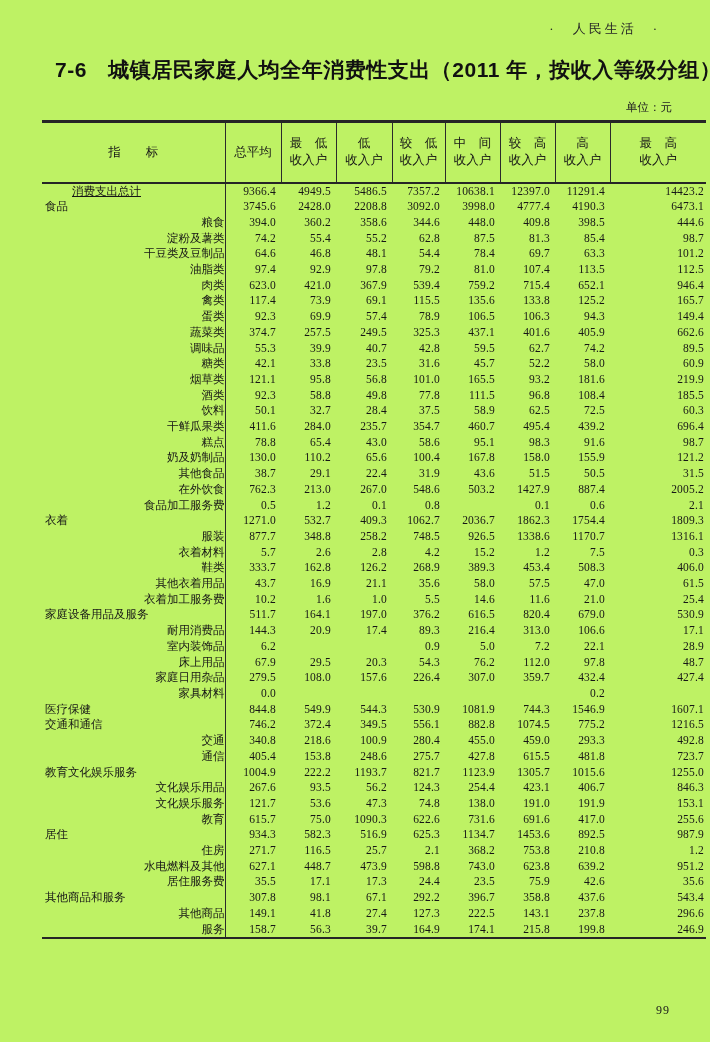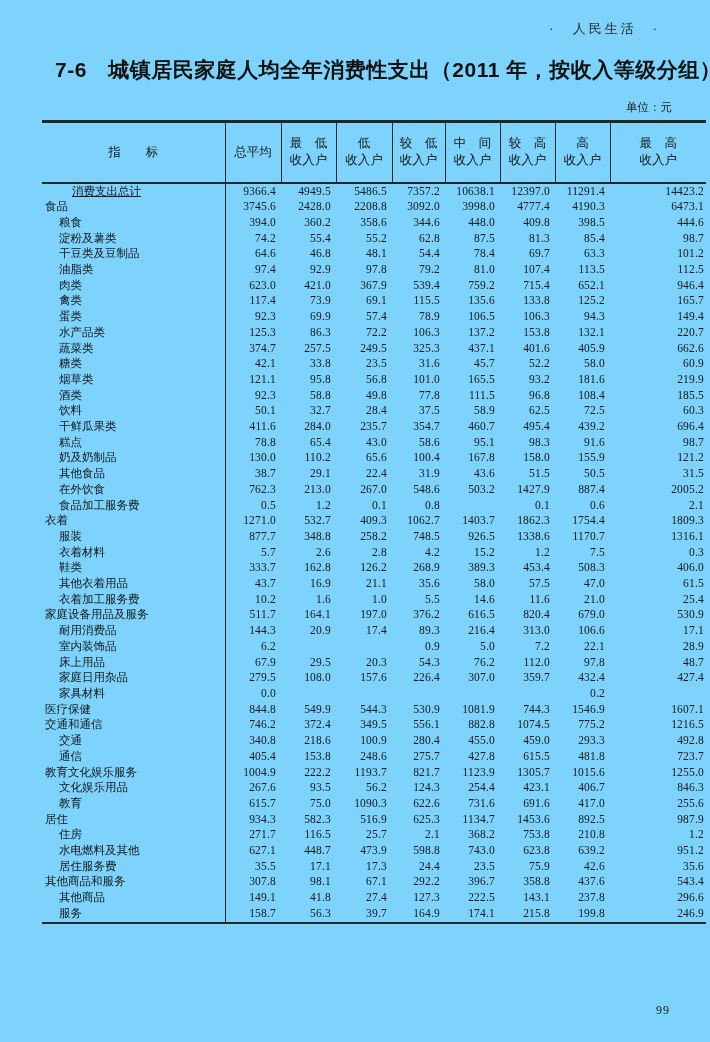--- a/index.html
+++ b/index.html
@@ -1,20 +1,20 @@
 <!DOCTYPE html>
 <html><head>
 <meta charset="utf-8">
 <style>
   html,body{margin:0;padding:0;background:#e8e8e4;}
   .page{
     position:relative;
     width:710px;height:1042px;
     margin:0 auto;
-    background:#7dd3fc;
+    background:#bef264;
     color:#1d1d1d;
     font-family:"Liberation Serif", serif;
     overflow:hidden;
   }
   .section-header{
     position:absolute;top:20px;right:50px;
     font-size:13px;letter-spacing:3px;color:#262626;
   }
   .title{
     position:absolute;top:56px;left:55px;width:620px;
@@ -40,21 +40,21 @@
   }
   th.stub{border-right:1.2px solid #2b2b2b;}
   th.h-col{border-left:1.2px solid #2b2b2b;}
   th.h-col:first-of-type{border-left:none;}
   tbody td{
     height:15.7px;line-height:15.7px;font-size:11.5px;padding:0;
     white-space:nowrap;overflow:hidden;color:#161616;
   }
   td.label{border-right:1.2px solid #2b2b2b;}
   td.ind-0{padding-left:3px;}
-  td.ind-1{padding-left:17px;}
+  td.ind-1{padding-left:17px;text-align:right;}
   td.ind-2{padding-left:30px;text-decoration:underline;}
   td.num{text-align:right;padding-right:5px;letter-spacing:0.2px;}
   td.num.last{padding-right:2px;}
   .page-number{
     position:absolute;bottom:24px;right:40px;
     font-size:12px;letter-spacing:1px;color:#1a1a1a;
   }
 </style>
 </head>
 <body>
@@ -212,42 +212,42 @@
             <td class="num">92.3</td>
             <td class="num">69.9</td>
             <td class="num">57.4</td>
             <td class="num">78.9</td>
             <td class="num">106.5</td>
             <td class="num">106.3</td>
             <td class="num">94.3</td>
             <td class="num last">149.4</td>
           </tr>
           <tr>
-            <td class="label ind-1">水产品类</td>
-            <td class="num">125.3</td>
-            <td class="num">86.3</td>
-            <td class="num">72.2</td>
-            <td class="num">106.3</td>
-            <td class="num">137.2</td>
-            <td class="num">153.8</td>
-            <td class="num">132.1</td>
-            <td class="num last">220.7</td>
-          </tr>
-          <tr>
             <td class="label ind-1">蔬菜类</td>
             <td class="num">374.7</td>
             <td class="num">257.5</td>
             <td class="num">249.5</td>
             <td class="num">325.3</td>
             <td class="num">437.1</td>
             <td class="num">401.6</td>
             <td class="num">405.9</td>
             <td class="num last">662.6</td>
           </tr>
           <tr>
+            <td class="label ind-1">调味品</td>
+            <td class="num">55.3</td>
+            <td class="num">39.9</td>
+            <td class="num">40.7</td>
+            <td class="num">42.8</td>
+            <td class="num">59.5</td>
+            <td class="num">62.7</td>
+            <td class="num">74.2</td>
+            <td class="num last">89.5</td>
+          </tr>
+          <tr>
             <td class="label ind-1">糖类</td>
             <td class="num">42.1</td>
             <td class="num">33.8</td>
             <td class="num">23.5</td>
             <td class="num">31.6</td>
             <td class="num">45.7</td>
             <td class="num">52.2</td>
             <td class="num">58.0</td>
             <td class="num last">60.9</td>
           </tr>
@@ -349,21 +349,21 @@
             <td class="num">0.1</td>
             <td class="num">0.6</td>
             <td class="num last">2.1</td>
           </tr>
           <tr>
             <td class="label ind-0">衣着</td>
             <td class="num">1271.0</td>
             <td class="num">532.7</td>
             <td class="num">409.3</td>
             <td class="num">1062.7</td>
-            <td class="num">1403.7</td>
+            <td class="num">2036.7</td>
             <td class="num">1862.3</td>
             <td class="num">1754.4</td>
             <td class="num last">1809.3</td>
           </tr>
           <tr>
             <td class="label ind-1">服装</td>
             <td class="num">877.7</td>
             <td class="num">348.8</td>
             <td class="num">258.2</td>
             <td class="num">748.5</td>
@@ -542,20 +542,31 @@
             <td class="num">267.6</td>
             <td class="num">93.5</td>
             <td class="num">56.2</td>
             <td class="num">124.3</td>
             <td class="num">254.4</td>
             <td class="num">423.1</td>
             <td class="num">406.7</td>
             <td class="num last">846.3</td>
           </tr>
           <tr>
+            <td class="label ind-1">文化娱乐服务</td>
+            <td class="num">121.7</td>
+            <td class="num">53.6</td>
+            <td class="num">47.3</td>
+            <td class="num">74.8</td>
+            <td class="num">138.0</td>
+            <td class="num">191.0</td>
+            <td class="num">191.9</td>
+            <td class="num last">153.1</td>
+          </tr>
+          <tr>
             <td class="label ind-1">教育</td>
             <td class="num">615.7</td>
             <td class="num">75.0</td>
             <td class="num">1090.3</td>
             <td class="num">622.6</td>
             <td class="num">731.6</td>
             <td class="num">691.6</td>
             <td class="num">417.0</td>
             <td class="num last">255.6</td>
           </tr>

